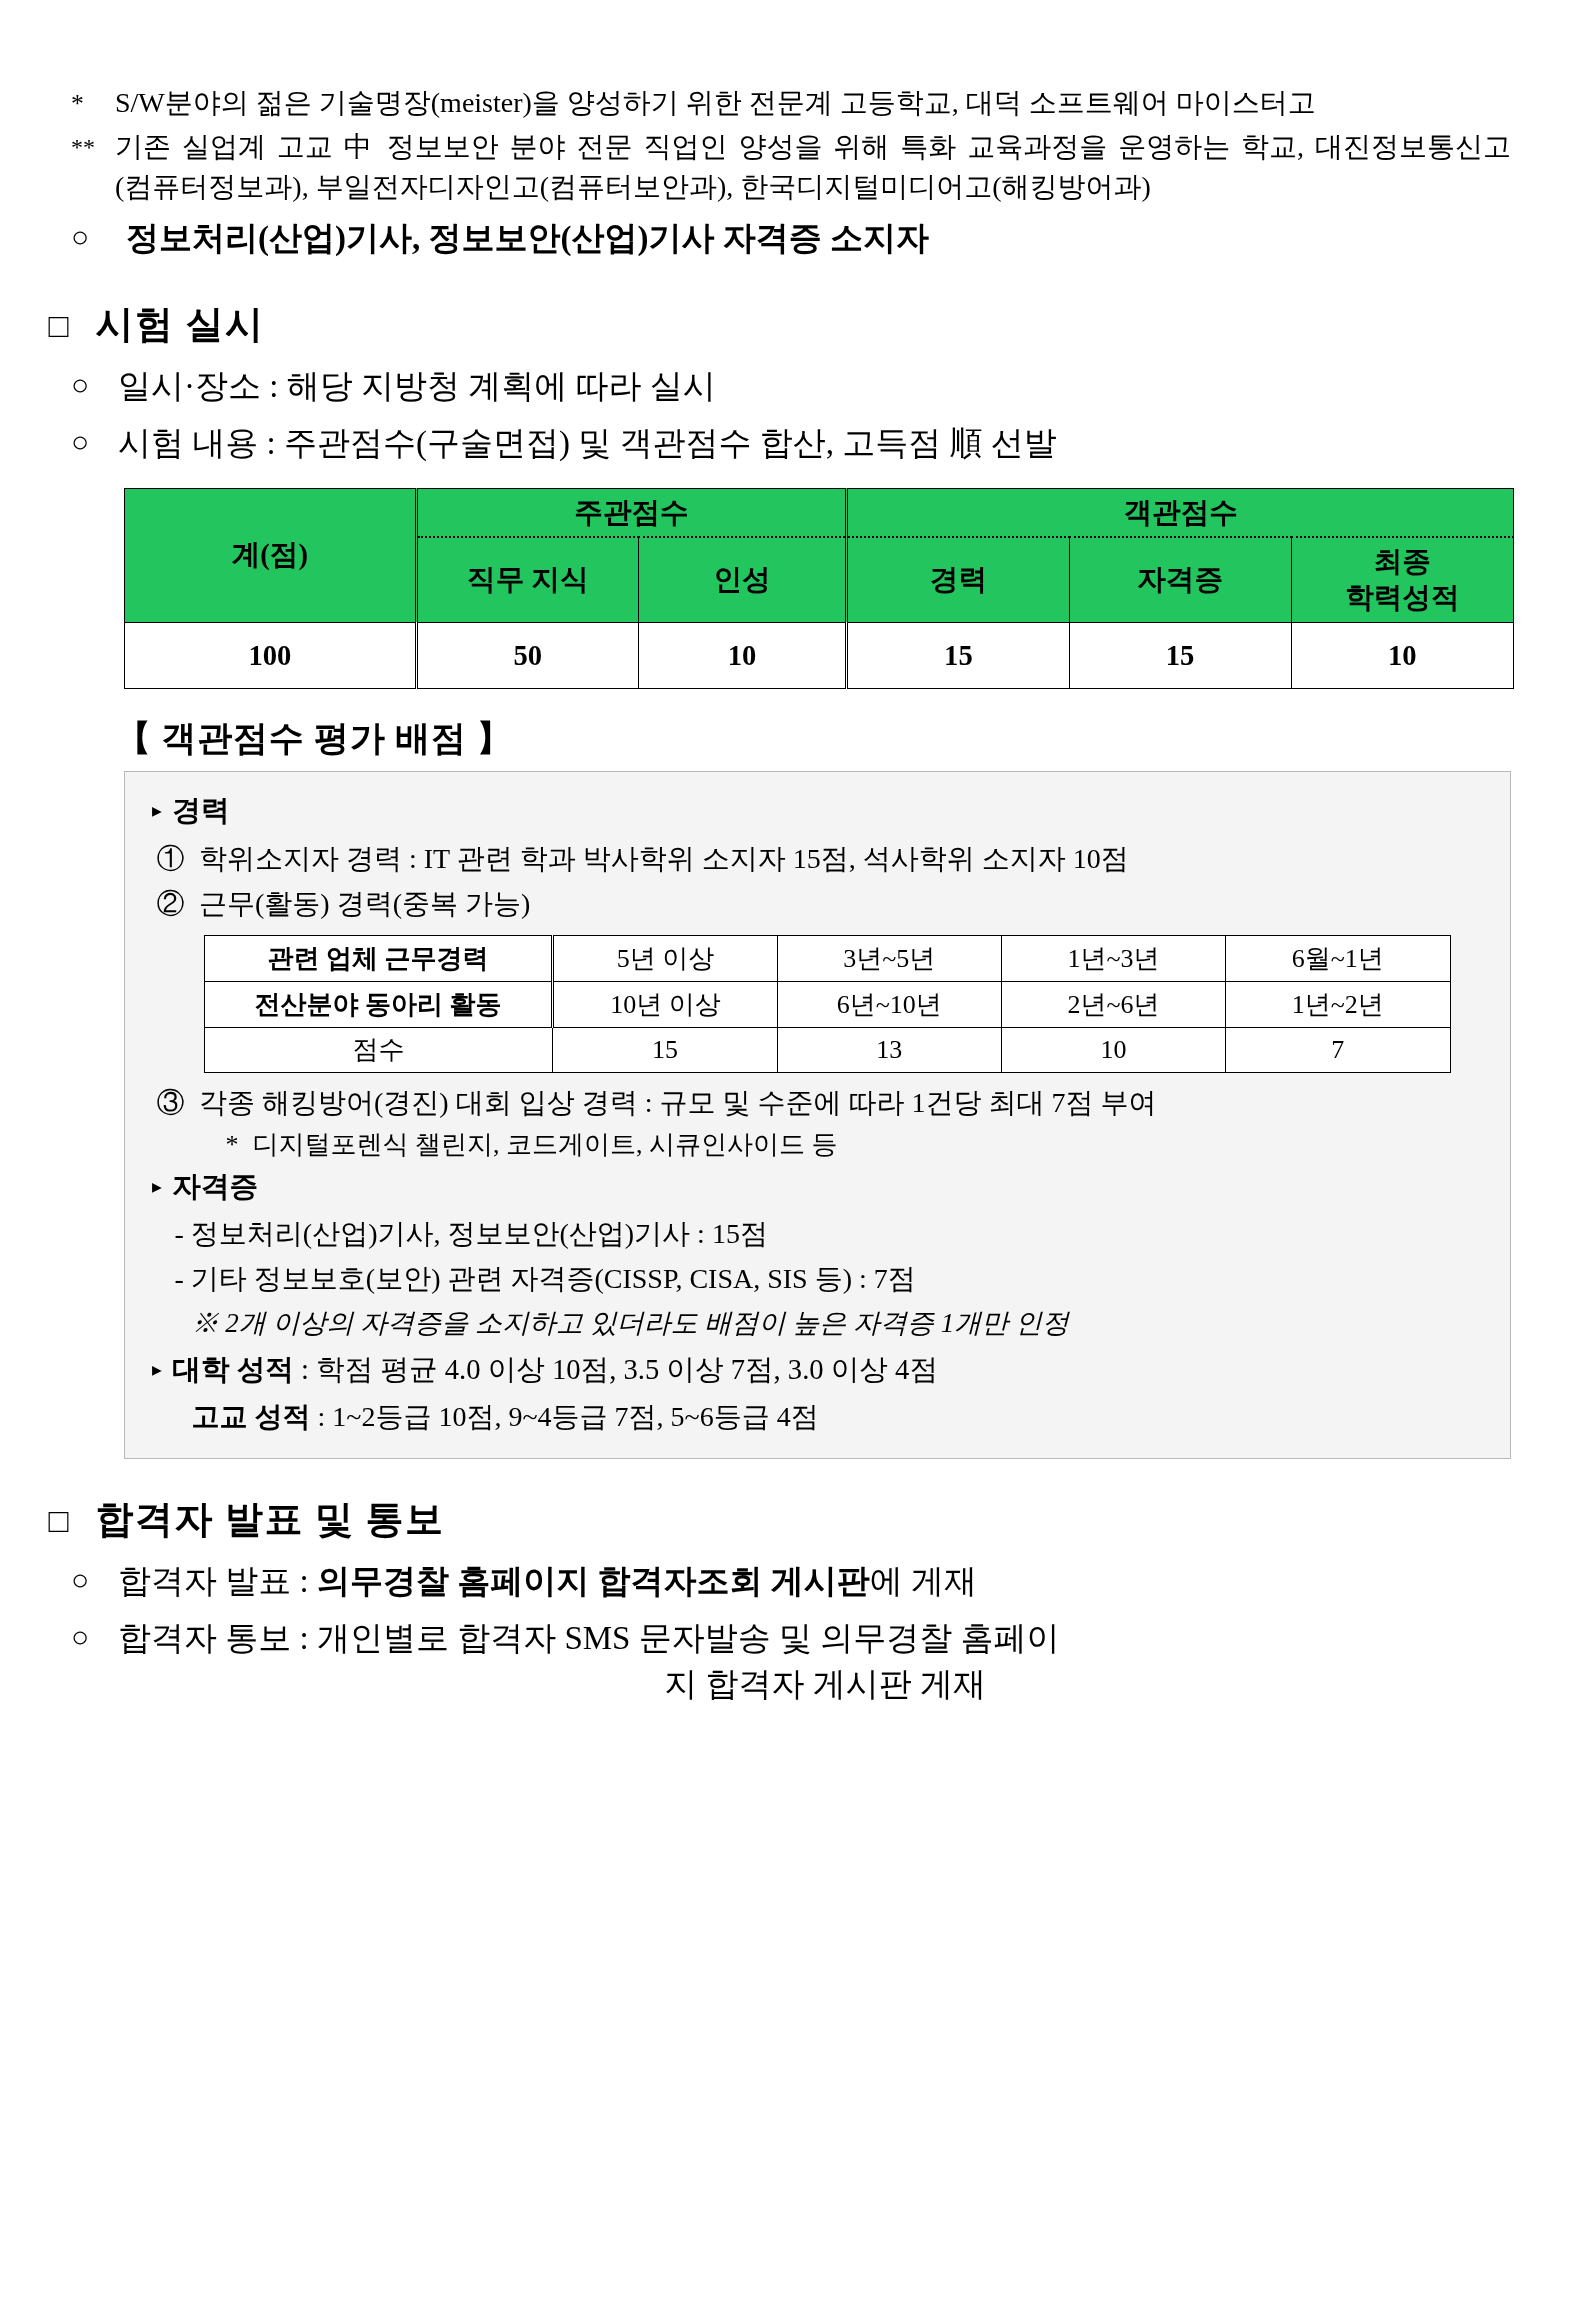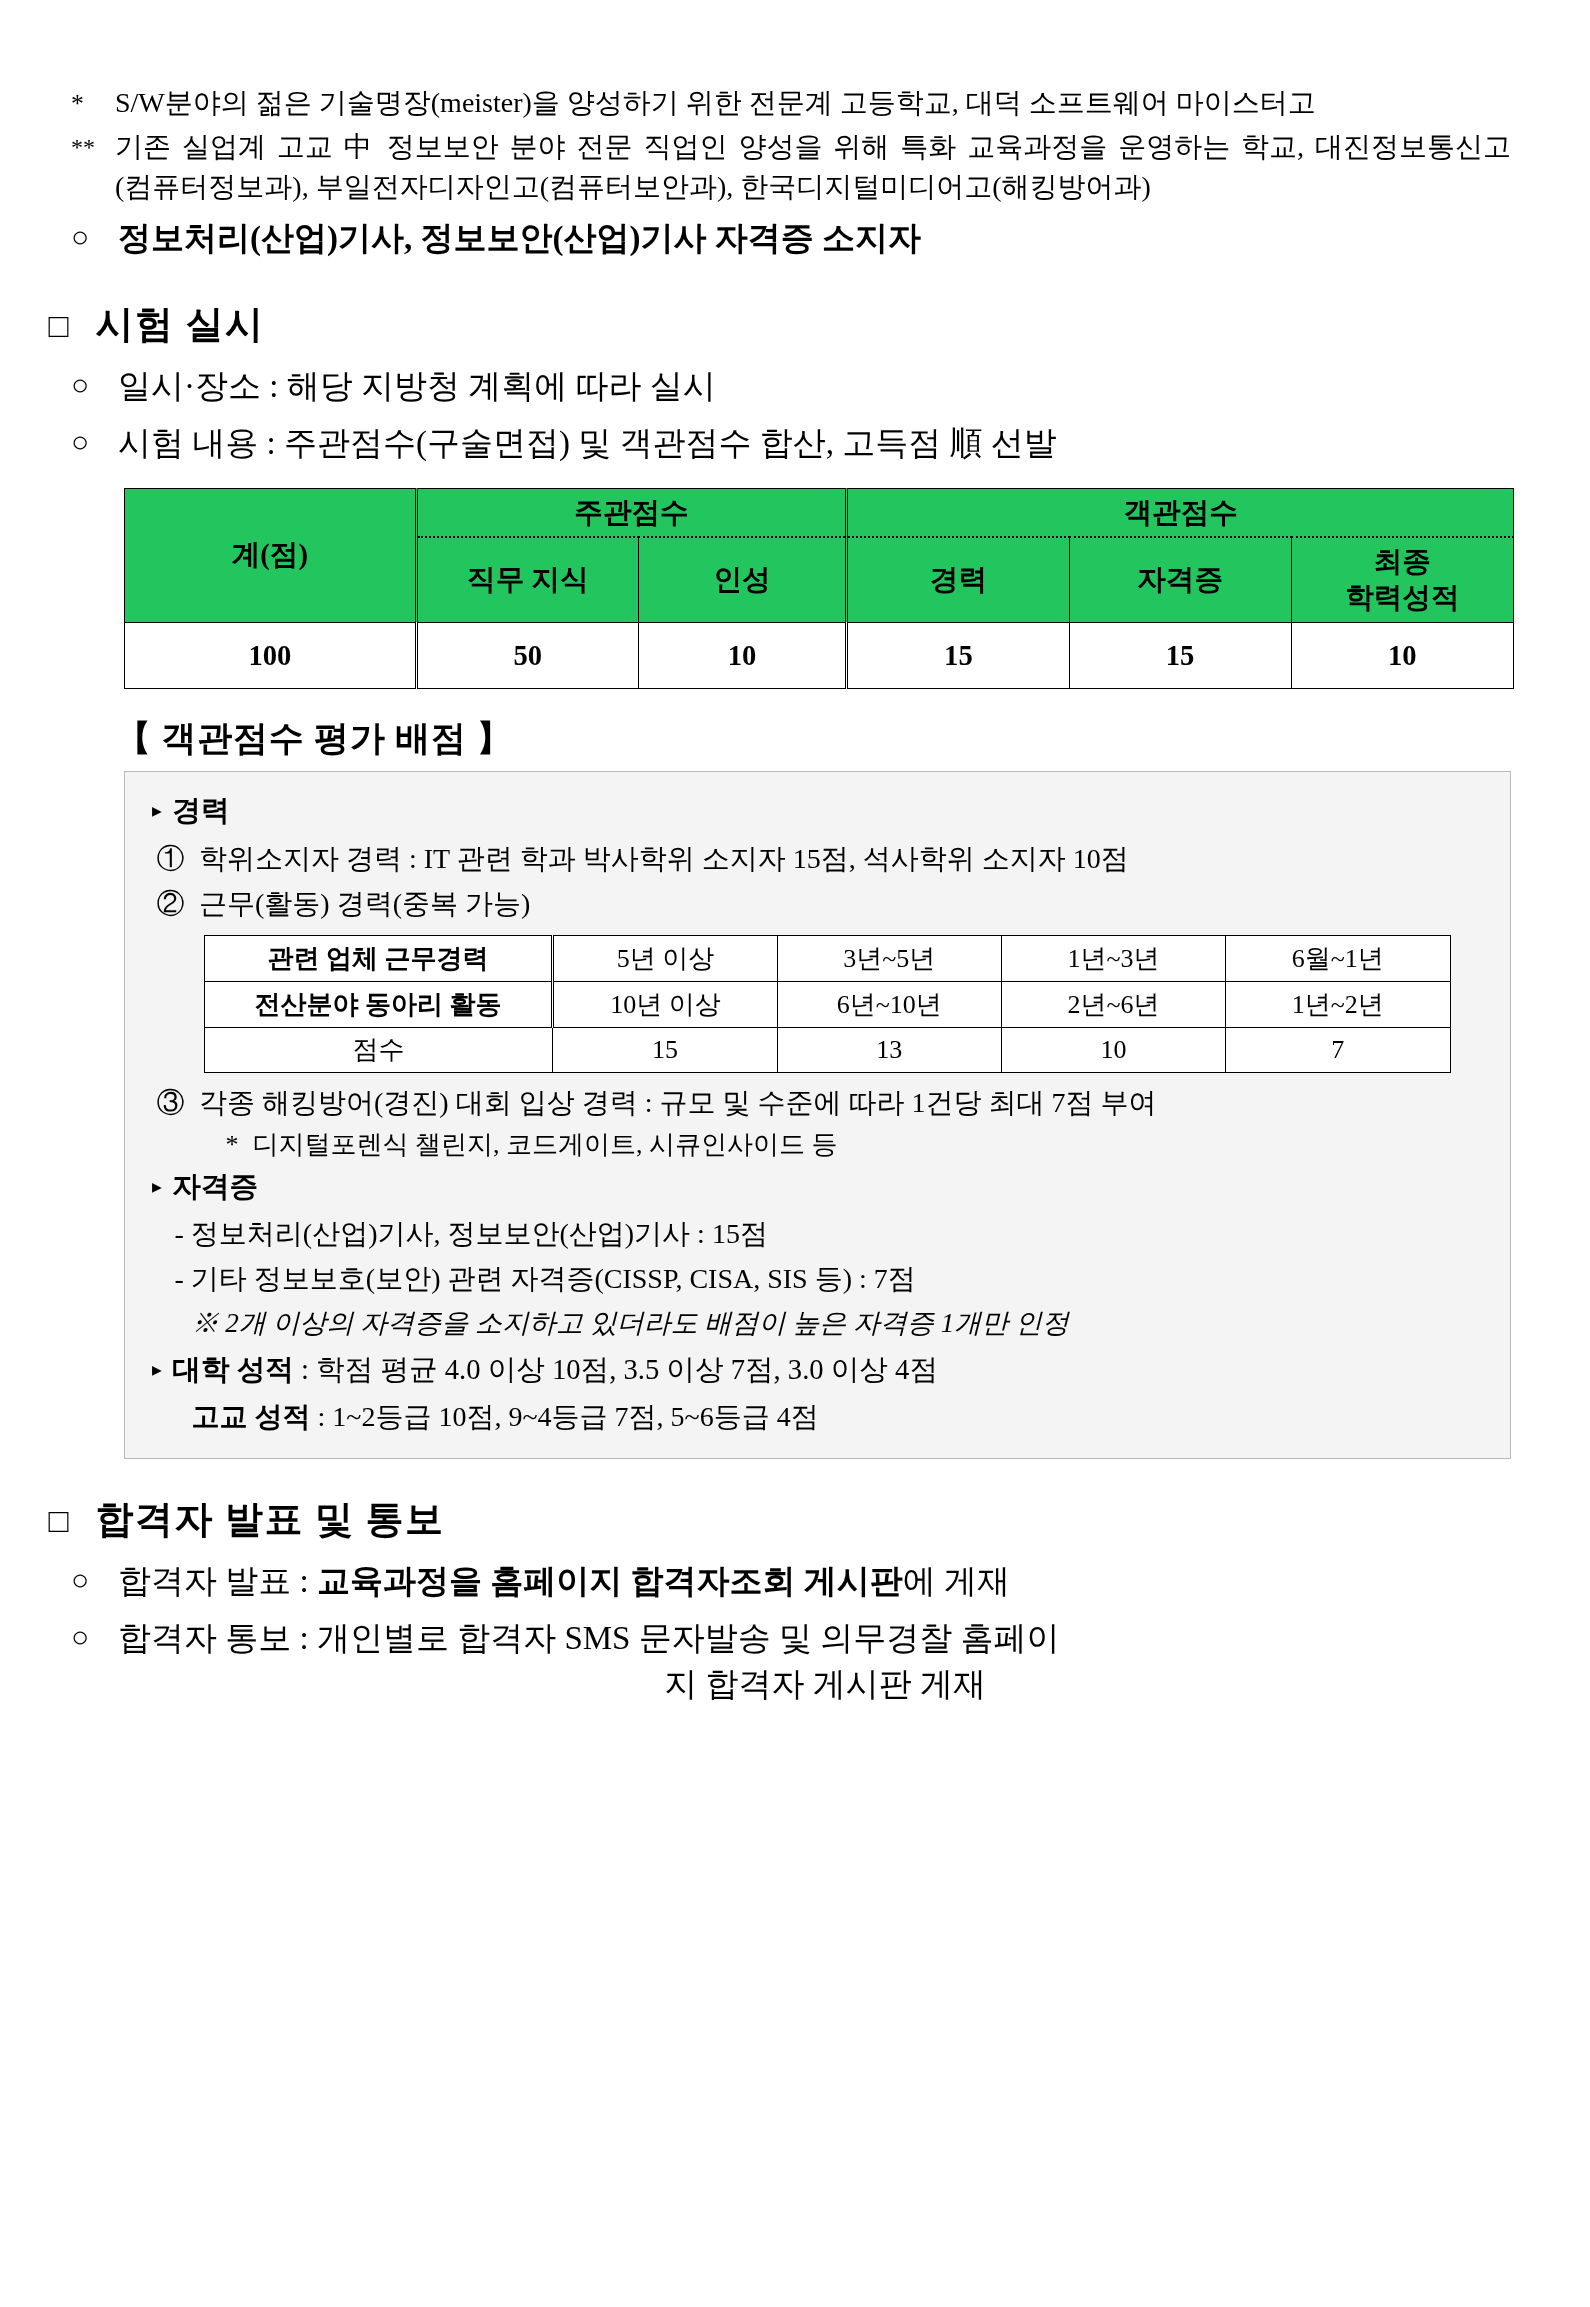--- a/index.html
+++ b/index.html
@@ -56,21 +56,21 @@
   }
   .circle-line .bullet {
     flex: 0 0 auto;
     width: 47px;
     font-size: 30px;
     line-height: 1.55;
   }
   .circle-line .txt {
     flex: 1 1 auto;
   }
-  .circle-line.bold .txt { font-weight: bold; }
+  .circle-line.bold .txt { font-weight: bold; margin-left: 8px; }
 
   .square-head {
     display: flex;
     align-items: baseline;
     font-size: 38px;
     font-weight: bold;
     letter-spacing: 1.5px;
     margin: 35px 0 12px -22.5px;
   }
   .square-head .bullet {
@@ -350,21 +350,21 @@
 
   </div>
 
   <div class="square-head">
     <span class="bullet">□</span>
     <span>합격자 발표 및 통보</span>
   </div>
 
   <div class="circle-line">
     <span class="bullet">○</span>
-    <span class="txt"><span>합격자 발표 : </span><b class="em">교육과정을 홈페이지 합격자조회 게시판</b><span>에 게재</span></span>
+    <span class="txt"><span>합격자 발표 : </span><b class="em">의무경찰 홈페이지 합격자조회 게시판</b><span>에 게재</span></span>
   </div>
 
   <div class="circle-line">
     <span class="bullet">○</span>
     <span class="txt">합격자 통보 : 개인별로 합격자 SMS 문자발송 및 의무경찰 홈페이</span>
   </div>
   <div class="center-cont">지 합격자 게시판 게재</div>
 
 </div>
 

